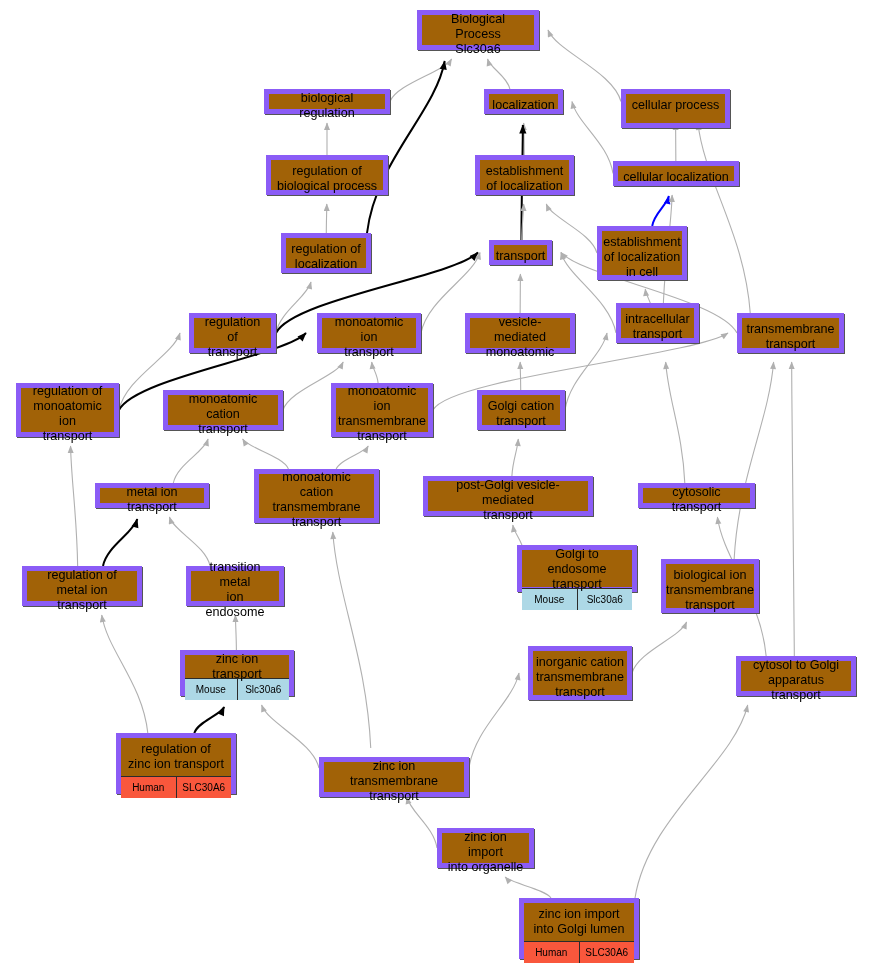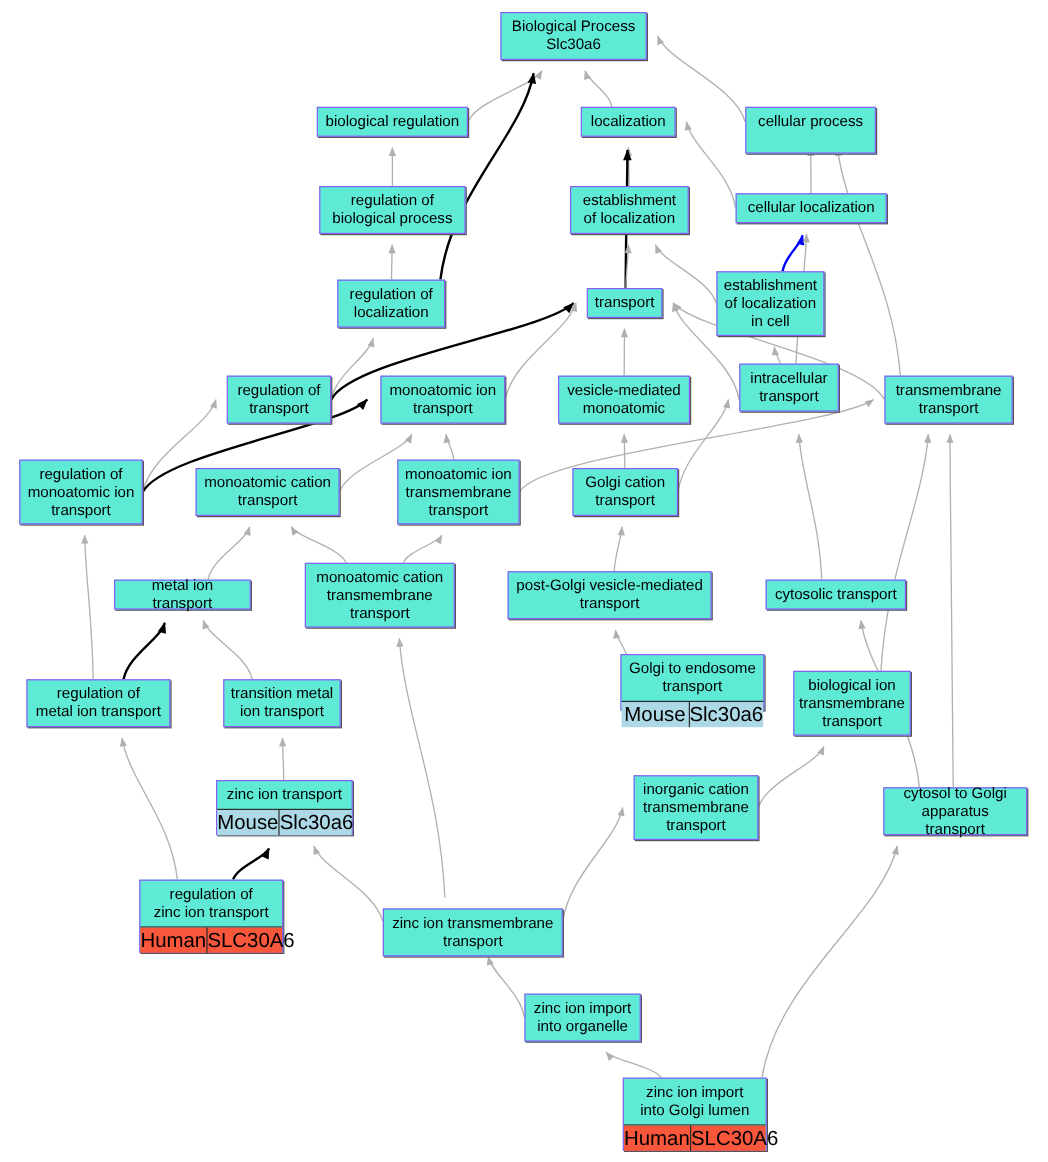--- a/index.html
+++ b/index.html
@@ -1,27 +1,27 @@
 <!DOCTYPE html>
 <html><head>
 <meta charset="utf-8">
 <style>
   html,body{margin:0;padding:0;background:#ffffff;}
   body{font-family:"Liberation Sans","DejaVu Sans",sans-serif;}
   #canvas{position:relative;width:873px;height:968px;background:#fff;overflow:hidden;}
   #edges{position:absolute;left:0;top:0;width:873px;height:968px;}
-  .node{position:absolute;box-sizing:border-box;background:#5eead4;border:1px solid #8b5cf6;
+  .node{position:absolute;box-sizing:border-box;background:#a16207;border:5px solid #8b5cf6;
         box-shadow:1px 1px 0 0 #555;}
   .node .title{display:flex;align-items:center;justify-content:center;text-align:center;
         font-size:12.6px;line-height:15px;color:#000;padding:2px 5px;box-sizing:border-box;
         white-space:pre-line;}
   .node.hasgene .title{border-bottom:1px solid #2b2b2b;}
   .gene{display:flex;height:21px;box-sizing:border-box;}
   .gene .sp,.gene .sym{display:flex;align-items:center;justify-content:center;
-        font-size:17px;color:#000;box-sizing:border-box;flex:1;}
+        font-size:10px;color:#000;box-sizing:border-box;flex:1;}
   .gene .sp{border-right:1px solid #2b2b2b;}
   .root .title{font-size:12.6px;}
 </style>
 </head>
 <body>
 
 <div id="canvas">
   <svg id="edges" xmlns="http://www.w3.org/2000/svg" viewBox="0 0 873 968">
     <defs>
       <marker id="ah-gray" markerWidth="9" markerHeight="9" refX="7.5" refY="3.2" orient="auto" markerUnits="userSpaceOnUse">
@@ -177,21 +177,21 @@
       </div>
       <div class="node" style="left: 638px; top: 483px; width: 117px; height: 25px;">
         <div class="title" style="height: 23px;">cytosolic transport</div>
       </div>
       <div class="node" style="left: 22px; top: 566px; width: 120px; height: 40px;">
         <div class="title" style="height: 38px;">regulation of
 metal ion transport</div>
       </div>
       <div class="node" style="left: 186px; top: 566px; width: 98px; height: 40px;">
         <div class="title" style="height: 38px;">transition metal
-ion transport</div>
+ion endosome</div>
       </div>
       <div class="node hasgene" style="left: 471px; top: 545px; width: 120px; height: 47px; margin-left: 46px;">
         <div class="title" style="height: 39px;">Golgi to endosome
 transport</div>
         <div class="gene" style="background: rgb(173, 216, 230);">
           <div class="sp">Mouse</div>
           <div class="sym">Slc30a6</div>
         </div>
       </div>
       <div class="node" style="left: 661px; top: 559px; width: 98px; height: 54px;">

